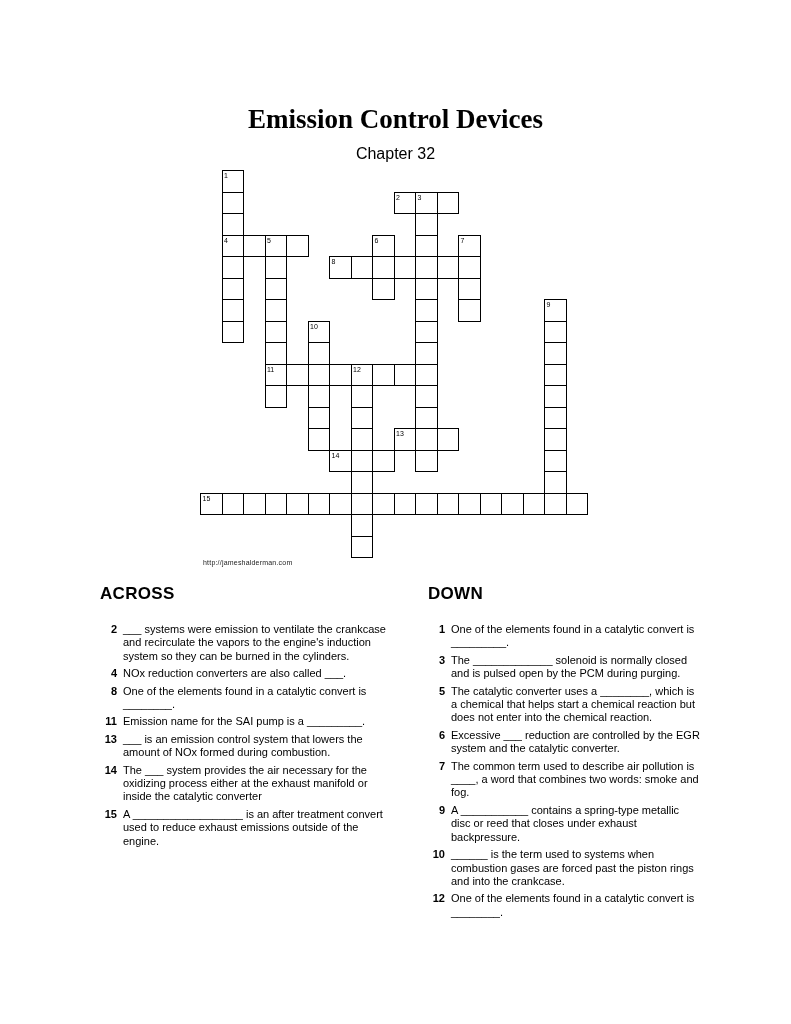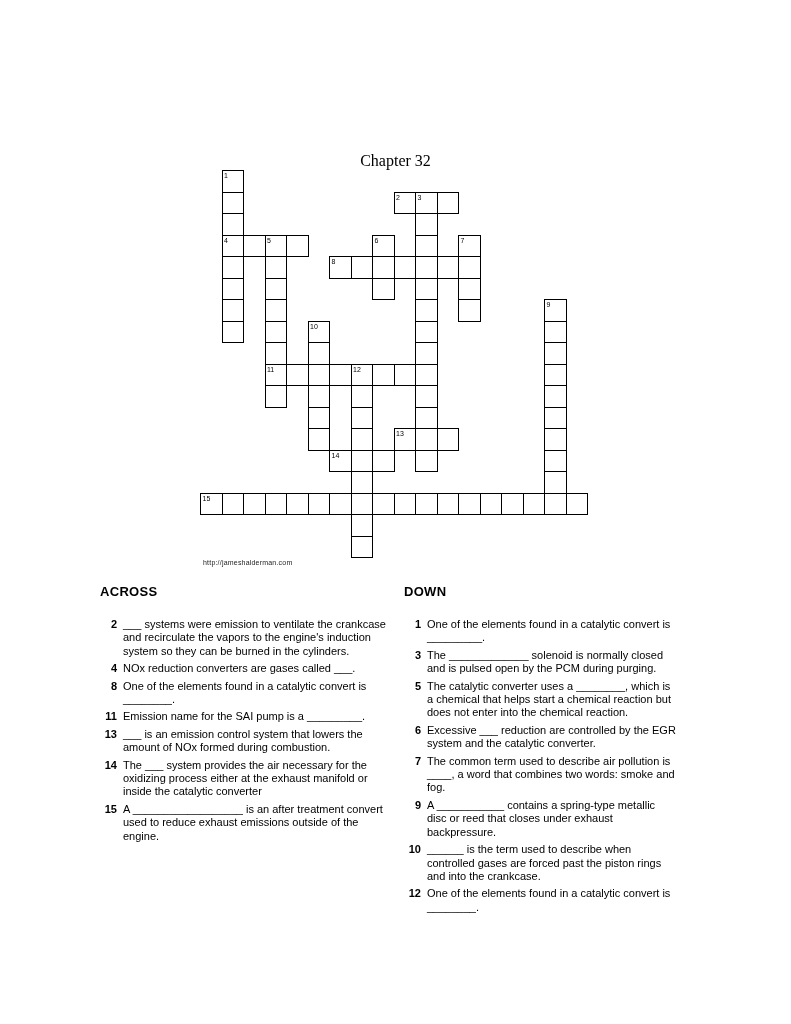--- a/index.html
+++ b/index.html
@@ -5,48 +5,49 @@
   html,body{margin:0;padding:0;background:#fff;}
   .page{
     position:relative;width:791px;height:1024px;background:#ffffff;
     font-family:"Liberation Sans",sans-serif;color:#000;overflow:hidden;
   }
   .title{
     position:absolute;top:104px;left:0;width:100%;text-align:center;
     font-family:"Liberation Serif",serif;font-weight:bold;font-size:27px;
   }
   .subtitle{
-    position:absolute;top:152px;left:0;width:100%;text-align:center;
-    font-family:Liberation Serif, serif;font-size:16px;
+    position:absolute;top:145px;left:0;width:100%;text-align:center;
+    font-family:Liberation Sans, sans-serif;font-size:16px;
   }
   .grid{position:absolute;left:200px;top:170px;width:389px;height:389px;}
   .cell{
     position:absolute;width:22.5px;height:22.5px;border:1px solid #000;
     box-sizing:border-box;background:#fff;
   }
   .cellnum{
     position:absolute;top:0;left:1.5px;font-size:7px;line-height:9px;
     font-family:"Liberation Sans",sans-serif;
   }
   .credit{
     position:absolute;left:203px;top:559px;font-size:7px;letter-spacing:.2px;color:#222;
   }
   .clues{position:absolute;top:584px;}
   .clues.across{left:100px;width:292px;}
-  .clues.down{left:404px;width:272px;}
-  .clues-header{font-weight:bold;font-size:13px;letter-spacing:.3px;margin-bottom:19px;}
+  .clues.down{left:428px;width:272px;}
+  .clues-header{font-weight:bold;font-size:17px;letter-spacing:.3px;margin-bottom:19px;}
   .clue{display:flex;margin-bottom:4px;font-size:11px;line-height:1.22;}
   .clue-num{width:17px;min-width:17px;text-align:right;font-weight:bold;margin-right:6px;}
   .clue-text{flex:1;}
 </style>
 </head>
 <body>
 
 <div class="page">
 
+  <div class="title">Emission Control Devices</div>
   <div class="subtitle">Chapter 32</div>
 
   <div class="grid">
       <div class="cell" style="left: 21.5px; top: 0px;">
         <span class="cellnum">1</span>
       </div>
       <div class="cell" style="left: 21.5px; top: 21.5px;"></div>
       <div class="cell" style="left: 193.5px; top: 21.5px;">
         <span class="cellnum">2</span>
       </div>
@@ -171,21 +172,21 @@
   <div class="credit">http://jameshalderman.com</div>
 
   <div class="clues across">
     <div class="clues-header">ACROSS</div>
     <div class="clue">
       <span class="clue-num">2</span>
       <span class="clue-text">___ systems were emission to ventilate the crankcase and recirculate the vapors to the engine's induction system so they can be burned in the cylinders.</span>
     </div>
     <div class="clue">
       <span class="clue-num">4</span>
-      <span class="clue-text">NOx reduction converters are gases called ___.</span>
+      <span class="clue-text">NOx reduction converters are also called ___.</span>
     </div>
     <div class="clue">
       <span class="clue-num">8</span>
       <span class="clue-text">One of the elements found in a catalytic convert is ________.</span>
     </div>
     <div class="clue">
       <span class="clue-num">11</span>
       <span class="clue-text">Emission name for the SAI pump is a _________.</span>
     </div>
     <div class="clue">
@@ -223,21 +224,21 @@
     <div class="clue">
       <span class="clue-num">7</span>
       <span class="clue-text">The common term used to describe air pollution is ____, a word that combines two words: smoke and fog.</span>
     </div>
     <div class="clue">
       <span class="clue-num">9</span>
       <span class="clue-text">A ___________ contains a spring-type metallic disc or reed that closes under exhaust backpressure.</span>
     </div>
     <div class="clue">
       <span class="clue-num">10</span>
-      <span class="clue-text">______ is the term used to describe when controlled gases are forced past the piston rings and into the crankcase.</span>
+      <span class="clue-text">______ is the term used to systems when combustion gases are forced past the piston rings and into the crankcase.</span>
     </div>
     <div class="clue">
       <span class="clue-num">12</span>
       <span class="clue-text">One of the elements found in a catalytic convert is ________.</span>
     </div>
   </div>
 
 </div>
 
 </body></html>

